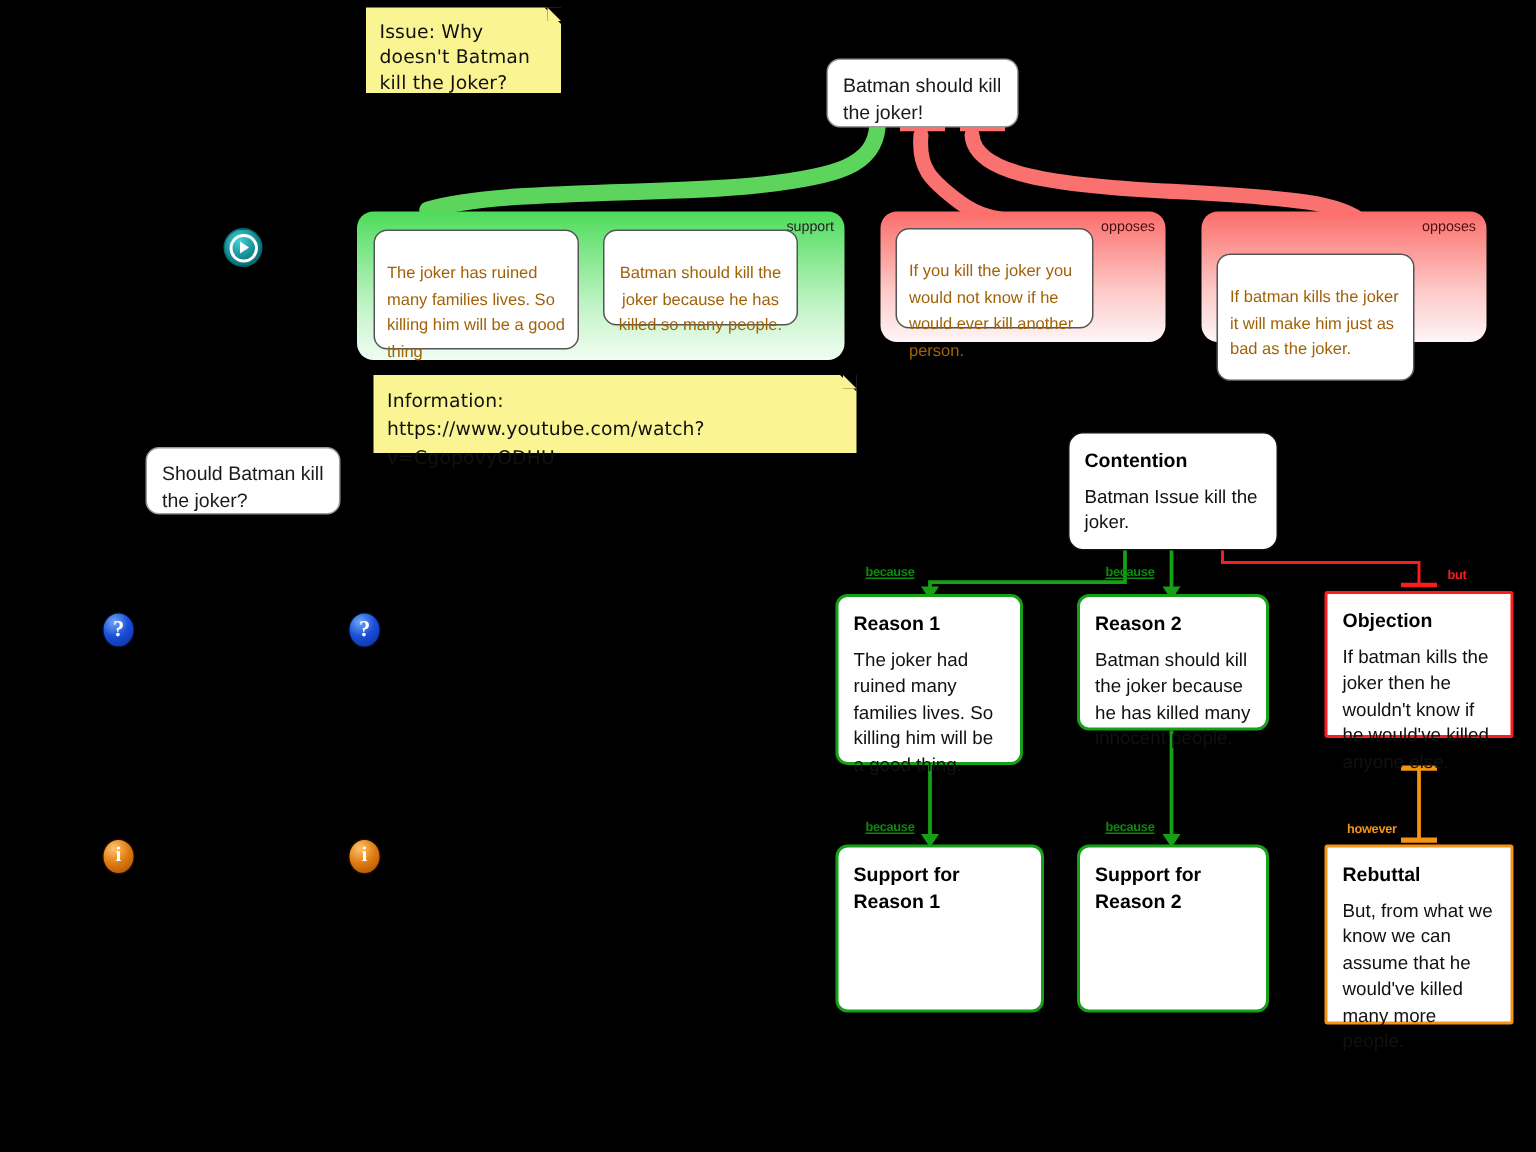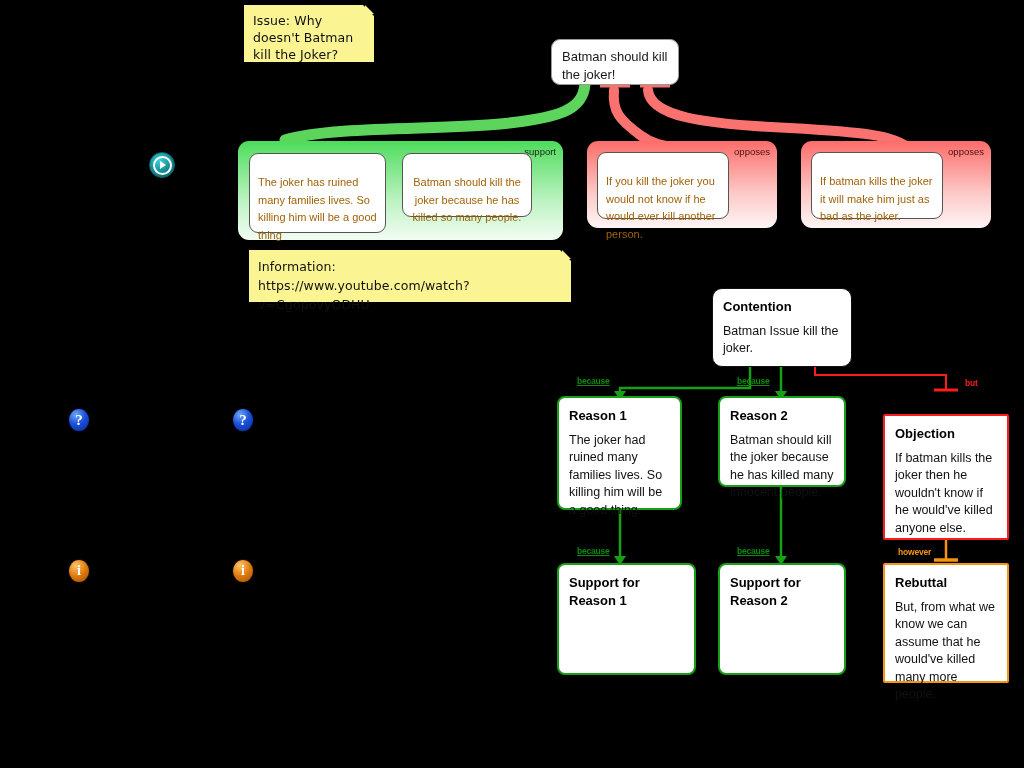--- a/index.html
+++ b/index.html
@@ -211,20 +211,23 @@
     <span>Issue: Why doesn't Batman kill the Joker?</span>
   </div>
 
   <div class="sticky abs" style="left:249px; top:250px; width:322px; height:52px; line-height:19px;">
     <span class="fold"></span>
     <span class="fold2"></span>
     <div>Information:</div>
     <div>https://www.youtube.com/watch?v=CgopovyODHU</div>
   </div>
 
+  <div class="bubble abs" style="left:97px; top:298px; width:130px; height:45px;">
+    <span>Should Batman kill the joker?</span>
+  </div>
 
   <div class="bubble abs" style="left:551px; top:39px; width:128px; height:46px;">
     <span>Batman should kill the joker!</span>
   </div>
 
   <div class="group support" style="left:238px; top:141px; width:325px; height:99px;">
     <span class="group-label">support</span>
     <div class="card" style="left:11px; top:12px; width:137px; height:80px;">
       <span>The joker has ruined many families lives. So killing him will be a good thing</span>
     </div>
@@ -235,21 +238,21 @@
 
   <div class="group opposes" style="left:587px; top:141px; width:190px; height:87px;">
     <span class="group-label">opposes</span>
     <div class="card" style="left:10px; top:11px; width:132px; height:67px;">
       <span>If you kill the joker you would not know if he would ever kill another person.</span>
     </div>
   </div>
 
   <div class="group opposes" style="left:801px; top:141px; width:190px; height:87px;">
     <span class="group-label">opposes</span>
-    <div class="card" style="left:10px; top:11px; width:132px; height:67px;">
+    <div class="card" style="left:10px; top:28px; width:132px; height:85px;">
       <span>If batman kills the joker it will make him just as bad as the joker.</span>
     </div>
   </div>
 
   <div class="tbox black" style="left:712px; top:256px; width:140px; height:79px;margin-top:32px;">
     <span class="ttitle">Contention</span>
     <span>Batman Issue kill the joker.</span>
   </div>
 
   <div class="conn-label green" style="left:577px; top:376px;">because</div>
@@ -259,21 +262,21 @@
   <div class="tbox green" style="left:557px; top:396px; width:125px; height:114px;">
     <span class="ttitle">Reason 1</span>
     <span>The joker had ruined many families lives. So killing him will be a good thing.</span>
   </div>
 
   <div class="tbox green" style="left:718px; top:396px; width:128px; height:91px;">
     <span class="ttitle">Reason 2</span>
     <span>Batman should kill the joker because he has killed many innocent people.</span>
   </div>
 
-  <div class="tbox red" style="left:883px; top:394px; width:126px; height:126px;margin-top:20px;">
+  <div class="tbox red" style="left:883px; top:394px; width:126px; height:98px;">
     <span class="ttitle">Objection</span>
     <span>If batman kills the joker then he wouldn't know if he would've killed anyone else.</span>
   </div>
 
   <div class="conn-label green" style="left:577px; top:546px;">because</div>
   <div class="conn-label green" style="left:737px; top:546px;">because</div>
   <div class="conn-label orange" style="left:898px; top:547px;">however</div>
 
   <div class="tbox green" style="left:557px; top:563px; width:139px; height:112px;">
     <span class="ttitle">Support for Reason 1</span>

